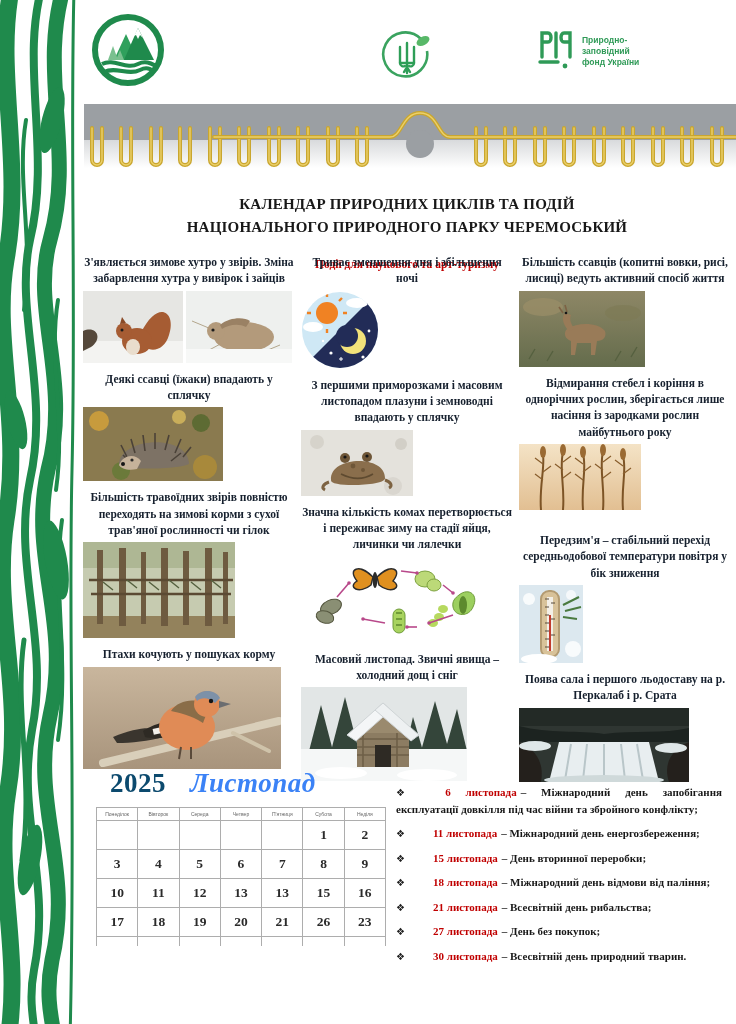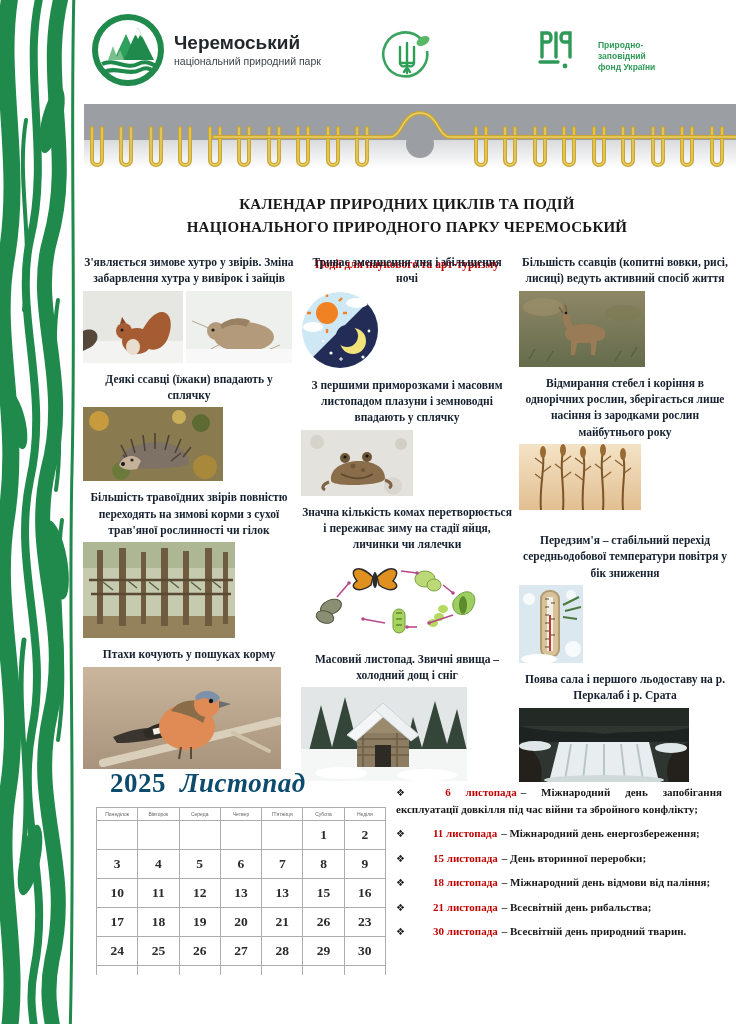--- a/index.html
+++ b/index.html
@@ -9,21 +9,21 @@
   .side-strip{position:absolute;left:0;top:0;width:78px;height:1024px;}
   
   .main{position:absolute;left:78px;top:0;width:658px;height:1024px;}
 
   
   .header{position:absolute;left:0;top:0;width:658px;height:104px;}
   .park-logo{position:absolute;left:14px;top:14px;display:flex;align-items:center;gap:10px;}
   .park-name{font-family:"Liberation Sans",sans-serif;font-weight:bold;font-size:19px;color:#23282c;line-height:1.05;}
   .park-sub{font-family:"Liberation Sans",sans-serif;font-size:10.5px;color:#3c4448;margin-top:2px;}
   .emblem{position:absolute;left:303px;top:31px;}
-  .fund-logo{position:absolute;left:460px;top:27px;display:flex;align-items:flex-end;gap:24px;}
+  .fund-logo{position:absolute;left:460px;top:27px;display:flex;align-items:center;gap:8px;}
   .fund-text{font-family:"Liberation Sans",sans-serif;font-weight:bold;font-size:8.5px;line-height:1.3;color:#2f9a57;margin-top:3px;}
 
   
   .binding{position:absolute;left:6px;top:104px;width:652px;height:88px;}
 
   
   .titles{position:absolute;left:0;top:193px;width:658px;text-align:center;}
   .t-main{font-weight:bold;font-size:15px;color:#181818;line-height:1.5;letter-spacing:.2px;}
   .t-sub{font-weight:bold;font-size:11.5px;color:#c00000;margin-top:20px;}
 
@@ -32,21 +32,21 @@
   .col{width:213px;display:flex;flex-direction:column;align-items:flex-start;}
   .cap{font-weight:bold;font-size:11.5px;text-align:center;line-height:1.42;color:#16202e;width:100%;}
   .fig{display:flex;justify-content:center;gap:3px;margin:4px 0 8px 0;}
   .fig svg{display:block;}
 
   
   .bottom{position:absolute;left:10px;top:766px;width:644px;display:flex;}
   .cal-wrap{width:302px;}
   .cal-title{margin:2px 0 8px 22px;font-size:27px;font-weight:bold;letter-spacing:.5px;}
   .cal-year{color:#0c4a6e;}
-  .cal-month{font-style:italic;color:#0c4a6e;margin-left:14px;}
+  .cal-month{font-style:italic;color:#3b82f6;margin-left:24px;}
   table.cal{border-collapse:collapse;margin-left:8px;width:290px;table-layout:fixed;}
   table.cal th{border:1px solid #adadad;height:10px;font-size:5px;font-weight:normal;color:#666;
                font-family:"Liberation Sans",sans-serif;overflow:hidden;white-space:nowrap;}
   table.cal td{border:1px solid #adadad;height:26px;text-align:center;font-size:13.5px;font-weight:bold;color:#2b2b2b;}
   table.cal tr.stub td{height:7px;border-bottom:none;}
 
   .events-wrap{width:326px;margin-left:6px;margin-top:18px;font-size:11px;font-weight:bold;color:#181818;}
   p.event{margin:0 0 8px 0;text-align:justify;line-height:1.5;}
   .bullet{font-family:"DejaVu Sans",sans-serif;font-size:10px;margin-right:28px;color:#222;}
   .edate{color:#c00000;margin-right:4px;}
@@ -83,24 +83,20 @@
         <svg width="72" height="72" viewBox="0 0 72 72">
           <circle cx="36" cy="36" r="33" fill="#ffffff" stroke="#1f8a4c" stroke-width="6"></circle>
           <path d="M22,46 L34,20 L46,46 Z" fill="#2fa05c"></path>
           <path d="M32,46 L46,14 L62,46 Z" fill="#1f8a4c"></path>
           <path d="M42,22 L46,14 L51,24 L48,21 L46,25 L44,21 Z" fill="#ffffff"></path>
           <path d="M16,46 L21,32 L26,46 Z" fill="#7ac08f"></path>
           <path d="M24,46 L28,36 L32,46 Z" fill="#7ac08f"></path>
           <path d="M10,50 C22,44 34,56 46,50 C54,46 60,50 64,52" stroke="#1f8a4c" stroke-width="4" fill="none"></path>
           <path d="M12,58 C24,52 36,62 48,56 C56,52 60,56 62,58" stroke="#1f8a4c" stroke-width="4" fill="none"></path>
         </svg>
-        <div>
-          <div class="park-name">Черемоський</div>
-          <div class="park-sub">національний природний парк</div>
-        </div>
       </div>
 
       <svg class="emblem" width="52" height="52" viewBox="0 0 52 52">
         <path d="M40,8 A22,22 0 1 0 46,20" fill="none" stroke="#3aa35f" stroke-width="2.6"></path>
         <ellipse cx="42" cy="10" rx="7" ry="4.2" transform="rotate(-28 42 10)" fill="#58b868"></ellipse>
         <g stroke="#2e9e57" stroke-width="2.4" fill="none" stroke-linecap="round">
           <path d="M19,16 V32 C19,35 22,36 24,35"></path>
           <path d="M26,12 V36"></path>
           <path d="M33,16 V32 C33,35 30,36 28,35"></path>
           <path d="M19,32 H33"></path>
@@ -508,46 +504,38 @@
               </tr>
               <tr>
                 <td>17</td>
                 <td>18</td>
                 <td>19</td>
                 <td>20</td>
                 <td>21</td>
                 <td>26</td>
                 <td>23</td>
               </tr>
-              <tr>
-                <td>24</td>
-                <td>25</td>
-                <td>26</td>
-                <td>27</td>
-                <td>28</td>
-                <td>29</td>
-                <td>30</td>
-              </tr>
               <tr class="stub">
                 <td></td>
                 <td></td>
                 <td></td>
                 <td></td>
                 <td></td>
                 <td></td>
                 <td></td>
               </tr>
             </tbody>
         </table>
       </div>
 
       <div class="events-wrap">
           <p class="event"><span class="bullet">❖</span><span class="edate">6 листопада</span><span>– Міжнародний день запобігання експлуатації довкілля під час війни та збройного конфлікту;</span></p>
           <p class="event"><span class="bullet">❖</span><span class="edate">11 листопада</span><span>– Міжнародний день енергозбереження;</span></p>
           <p class="event"><span class="bullet">❖</span><span class="edate">15 листопада</span><span>– День вторинної переробки;</span></p>
           <p class="event"><span class="bullet">❖</span><span class="edate">18 листопада</span><span>– Міжнародний день відмови від паління;</span></p>
           <p class="event"><span class="bullet">❖</span><span class="edate">21 листопада</span><span>– Всесвітній день рибальства;</span></p>
+          <p class="event"><span class="bullet">❖</span><span class="edate">27 листопада</span><span>– День без покупок;</span></p>
           <p class="event"><span class="bullet">❖</span><span class="edate">30 листопада</span><span>– Всесвітній день природний тварин.</span></p>
         </div>
     </div>
 
   </div>
 </div>
 
 </body></html>

